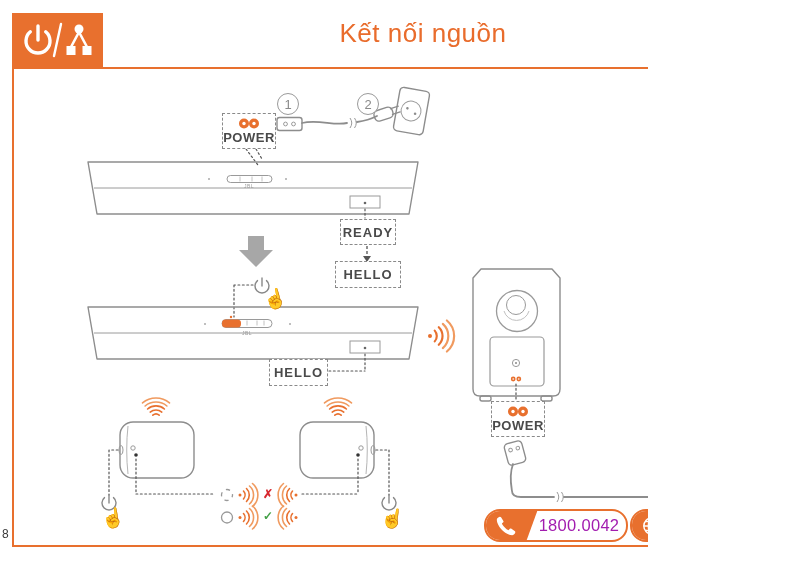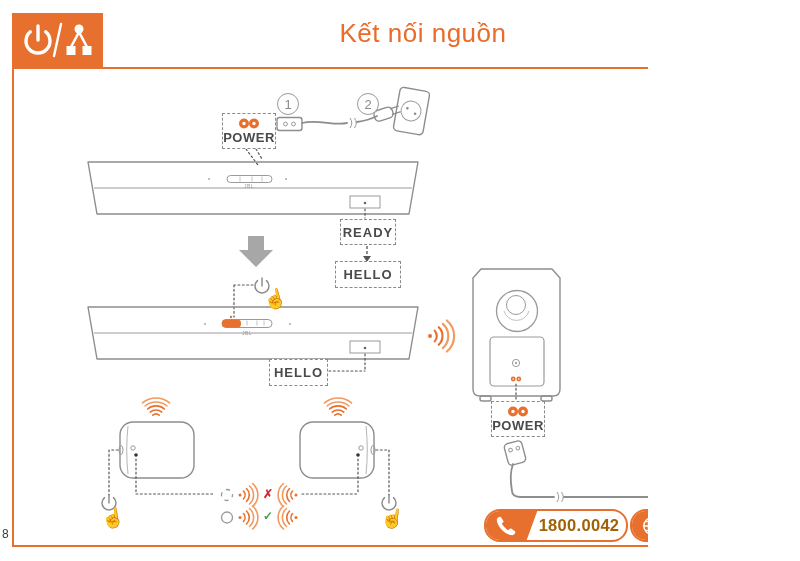--- a/index.html
+++ b/index.html
@@ -13,21 +13,21 @@
            font-size:13px;display:flex;align-items:center;justify-content:center;background:#fff;}
   .dashbox{border:1.5px dashed #8a8a8a;background:#fff;display:flex;align-items:center;justify-content:center;
            font-weight:bold;color:#4a4a4a;letter-spacing:1px;font-size:13px;}
   .powerbox{flex-direction:column;gap:1px;font-size:13px;letter-spacing:0.5px;}
   .hand{font-size:19px;color:#777;line-height:1;}
   .brandtag{font-size:5px;color:#9a9a9a;width:24px;text-align:center;letter-spacing:0.5px;}
   .statmark{font-size:12px;font-weight:bold;width:14px;text-align:center;line-height:1;}
   .badge{width:140px;height:29px;border:2px solid #e8702e;border-radius:16px;background:#fff;overflow:hidden;}
   .badge .ink{position:absolute;left:-12px;top:-2px;bottom:-2px;width:58px;background:#e8702e;transform:skewX(-20deg);}
   .badge .blabel{position:absolute;left:50px;right:4px;top:0;bottom:0;display:flex;align-items:center;justify-content:center;
-                 color:#a16207;font-weight:bold;font-size:16.5px;letter-spacing:0.3px;}
+                 color:#a21caf;font-weight:normal;font-size:16.5px;letter-spacing:0.3px;}
   .badge svg{position:absolute;left:9px;top:4px;}
   svg .ln{fill:none;stroke:#8d8d8d;stroke-width:1.4;stroke-linejoin:round;stroke-linecap:round;}
   svg .thin{fill:none;stroke:#9a9a9a;stroke-width:1;}
   svg .dot{fill:none;stroke:#555;stroke-width:1.2;stroke-dasharray:1.8 2.6;stroke-linecap:round;}
   svg .wv{fill:none;stroke:#e8702e;stroke-width:1.6;stroke-linecap:round;}
   svg .wvl{fill:none;stroke:#f09a5f;stroke-width:1.6;stroke-linecap:round;}
 </style>
 </head>
 <body>
 

